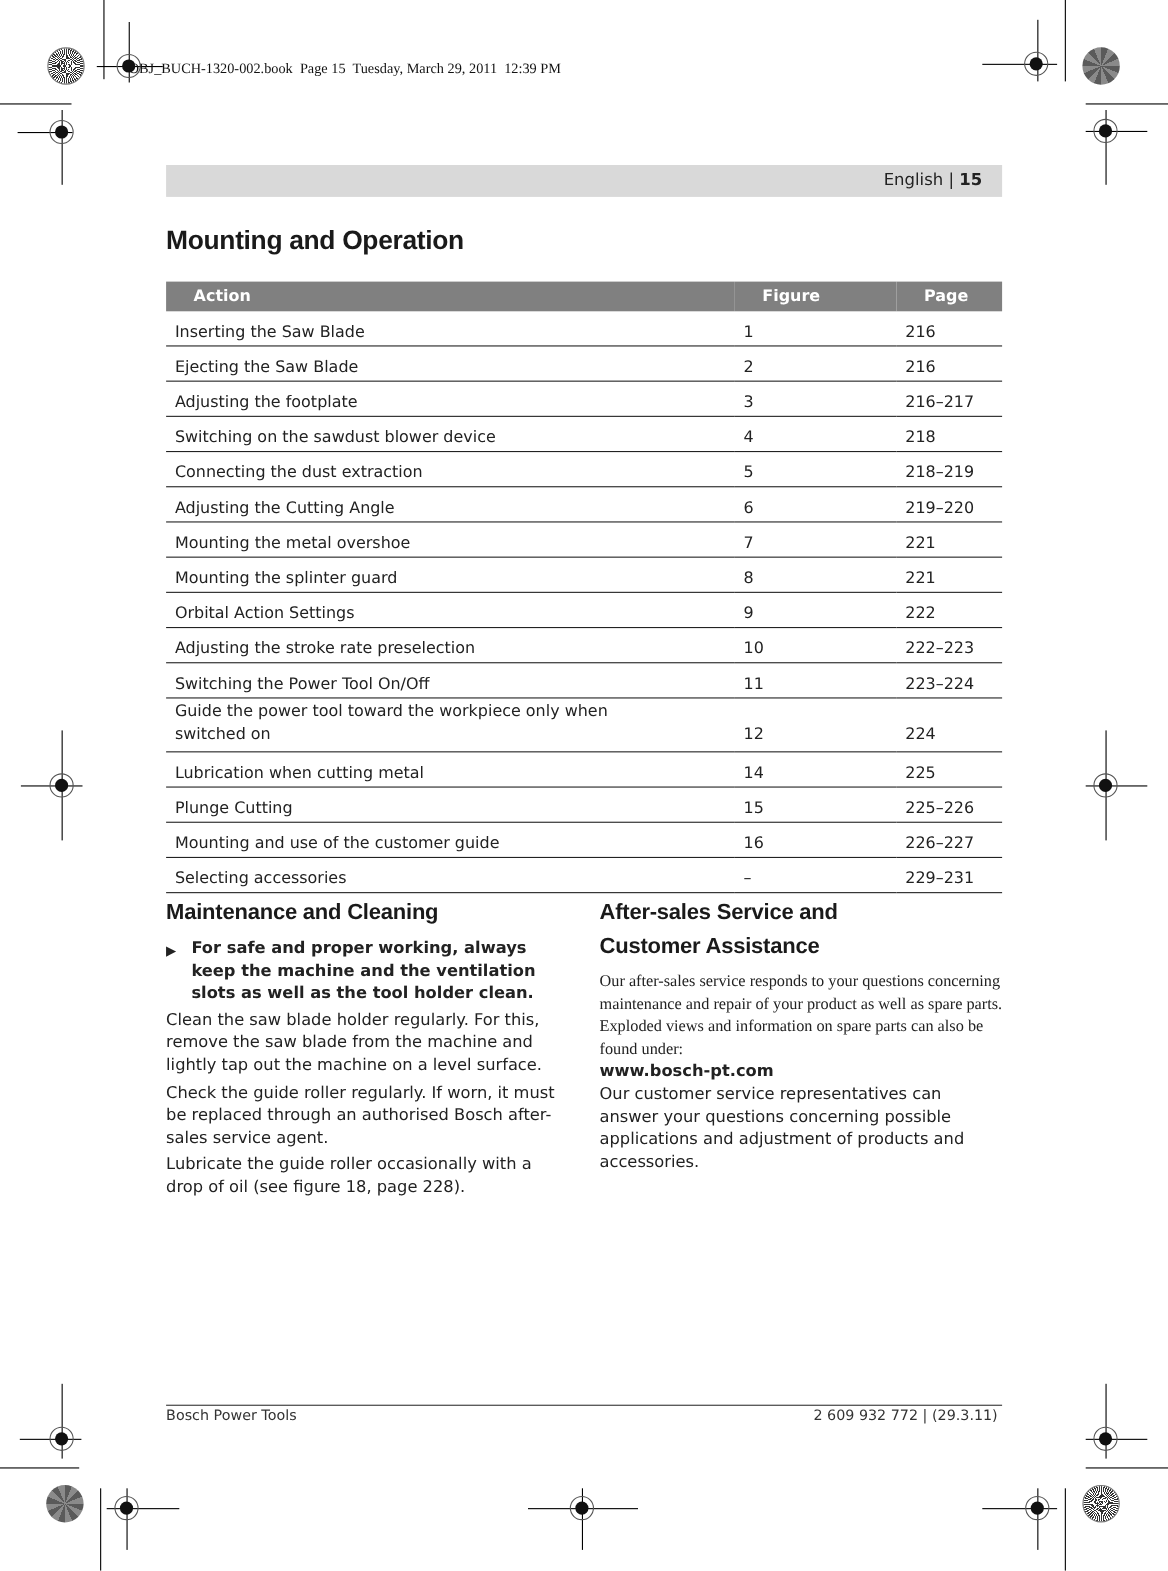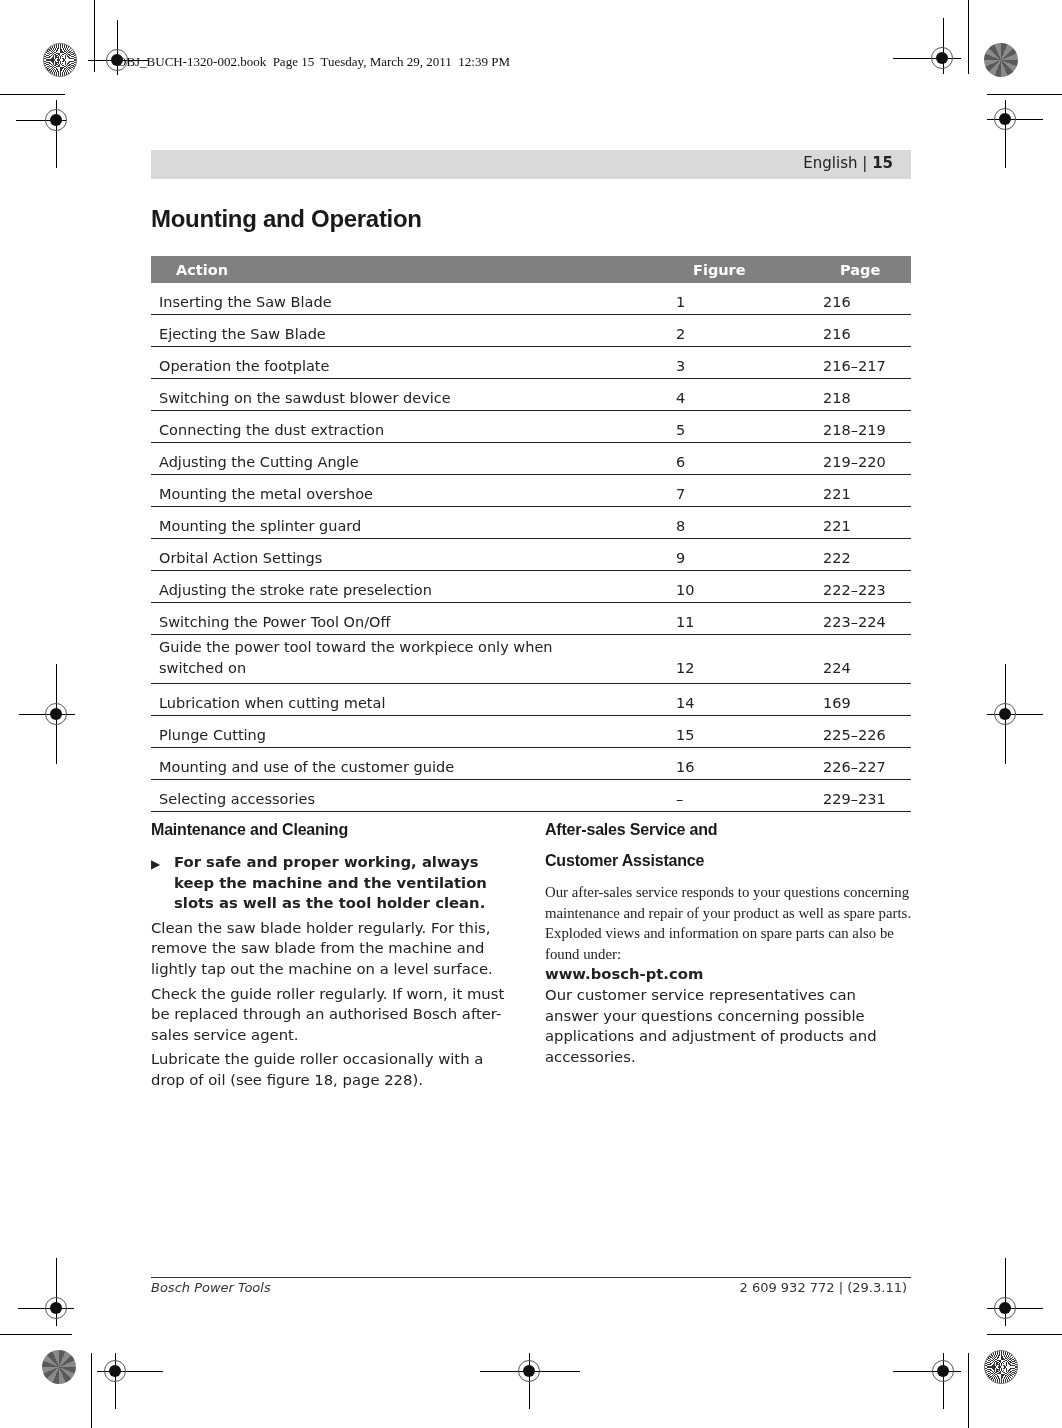--- a/index.html
+++ b/index.html
@@ -22,28 +22,28 @@
   h1.sec { position: absolute; left: 151px; top: 205px; margin: 0; font-family: "Liberation Sans", sans-serif; font-weight: bold; font-size: 24px; color: #1a1a1a; letter-spacing: -0.3px; }
 
   table.ops { position: absolute; left: 151px; top: 256px; width: 760px; border-collapse: collapse; font-size: 14.5px; }
   table.ops th { background: #808080; color: #ffffff; text-align: left; font-weight: bold; height: 27px; padding: 0 25px; font-size: 14.5px; }
   table.ops td { border-bottom: 1px solid #222; padding: 0 8px; height: 27px; vertical-align: bottom; padding-bottom: 4px; color: #222; }
   table.ops td.c1 { width: 449px; }
   table.ops td.c2 { width: 131px; }
   table.ops tr.tall td { height: 44px; line-height: 21px; }
 
   .col { position: absolute; font-size: 14.8px; line-height: 20.6px; color: #222; }
-  .col h2 { margin: 0; font-family: "Liberation Sans", sans-serif; font-weight: bold; font-size: 16px; line-height: 31px; color: #1a1a1a; letter-spacing: -0.2px; }
+  .col h2 { margin: 0; font-family: "Liberation Sans", sans-serif; font-weight: bold; font-size: 20px; line-height: 31px; color: #1a1a1a; letter-spacing: -0.2px; }
   .col p { margin: 0 0 4px 0; }
   .bullet { display: flex; margin: 7px 0 4px 0; font-weight: bold; }
   .bullet .tri { width: 23px; flex: none; font-size: 12px; padding-top: 2px; }
   .link { font-weight: bold; }
 
   .footer-rule { position: absolute; left: 151px; top: 1277px; width: 760px; height: 1px; background: #333; }
-  .footer-left { position: absolute; left: 151px; top: 1280px; font-size: 13px; color: #333; font-style: italic; }
+  .footer-left { position: absolute; left: 151px; top: 1280px; font-size: 13px; color: #333; }
   .footer-right { position: absolute; right: 155px; top: 1280px; font-size: 13px; color: #333; }
 </style>
 </head>
 <body>
 
 <div>
 
   <div class="vline" style="left:94px;top:0;height:72px;"></div>
   <div class="rosette light" style="left:43px;top:43px;"></div>
   <div class="vline" style="left:117px;top:20px;height:55px;"></div>
@@ -122,21 +122,21 @@
         <td class="c1">Inserting the Saw Blade</td>
         <td class="c2">1</td>
         <td>216</td>
       </tr>
     <tr>
         <td class="c1">Ejecting the Saw Blade</td>
         <td class="c2">2</td>
         <td>216</td>
       </tr>
     <tr>
-        <td class="c1">Operation the footplate</td>
+        <td class="c1">Adjusting the footplate</td>
         <td class="c2">3</td>
         <td>216–217</td>
       </tr>
     <tr>
         <td class="c1">Switching on the sawdust blower device</td>
         <td class="c2">4</td>
         <td>218</td>
       </tr>
     <tr>
         <td class="c1">Connecting the dust extraction</td>
@@ -174,21 +174,21 @@
         <td>223–224</td>
       </tr>
     <tr class="tall">
         <td class="c1" style="padding-right:60px;">Guide the power tool toward the workpiece only when switched on</td>
         <td class="c2">12</td>
         <td>224</td>
       </tr>
     <tr>
         <td class="c1">Lubrication when cutting metal</td>
         <td class="c2">14</td>
-        <td>169</td>
+        <td>225</td>
       </tr>
     <tr>
         <td class="c1">Plunge Cutting</td>
         <td class="c2">15</td>
         <td>225–226</td>
       </tr>
     <tr>
         <td class="c1">Mounting and use of the customer guide</td>
         <td class="c2">16</td>
         <td>226–227</td>

